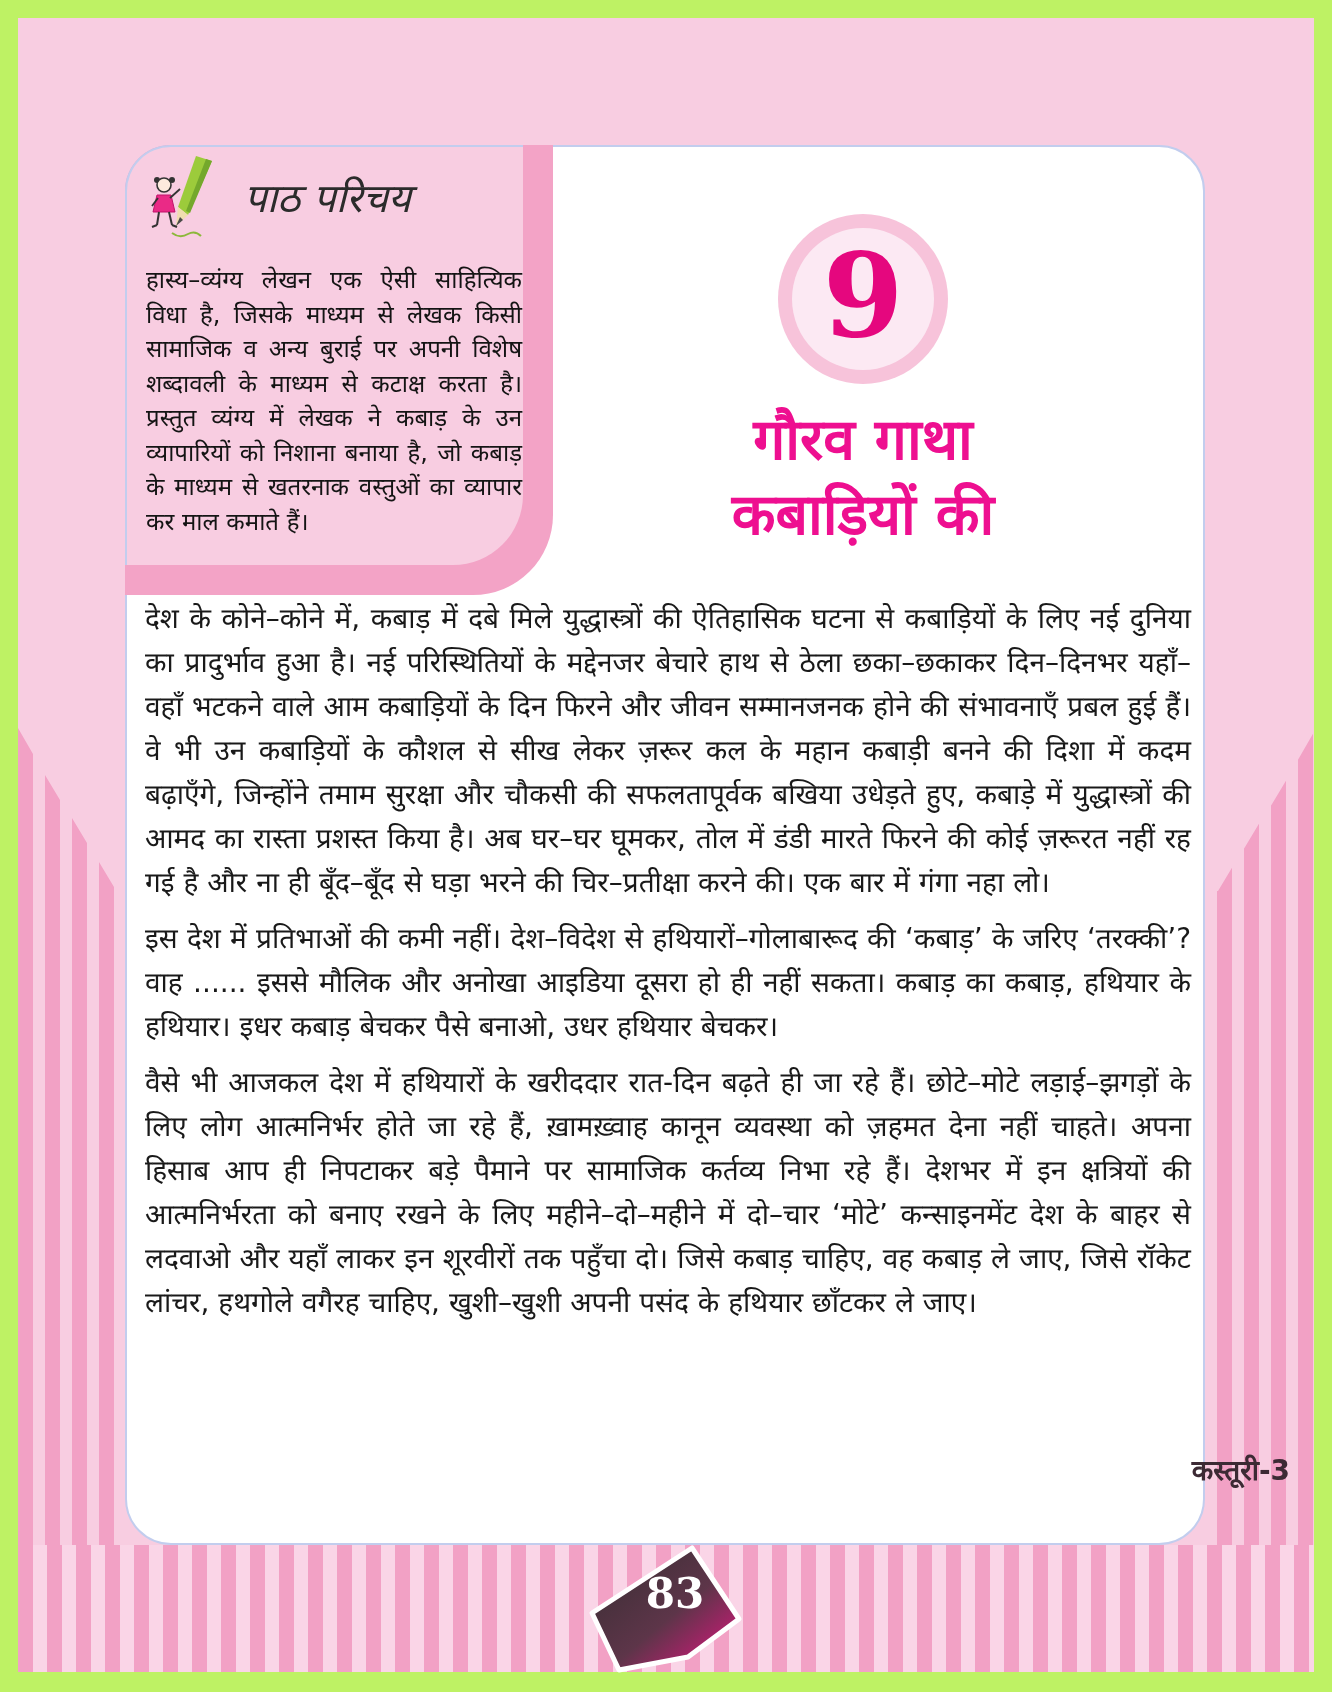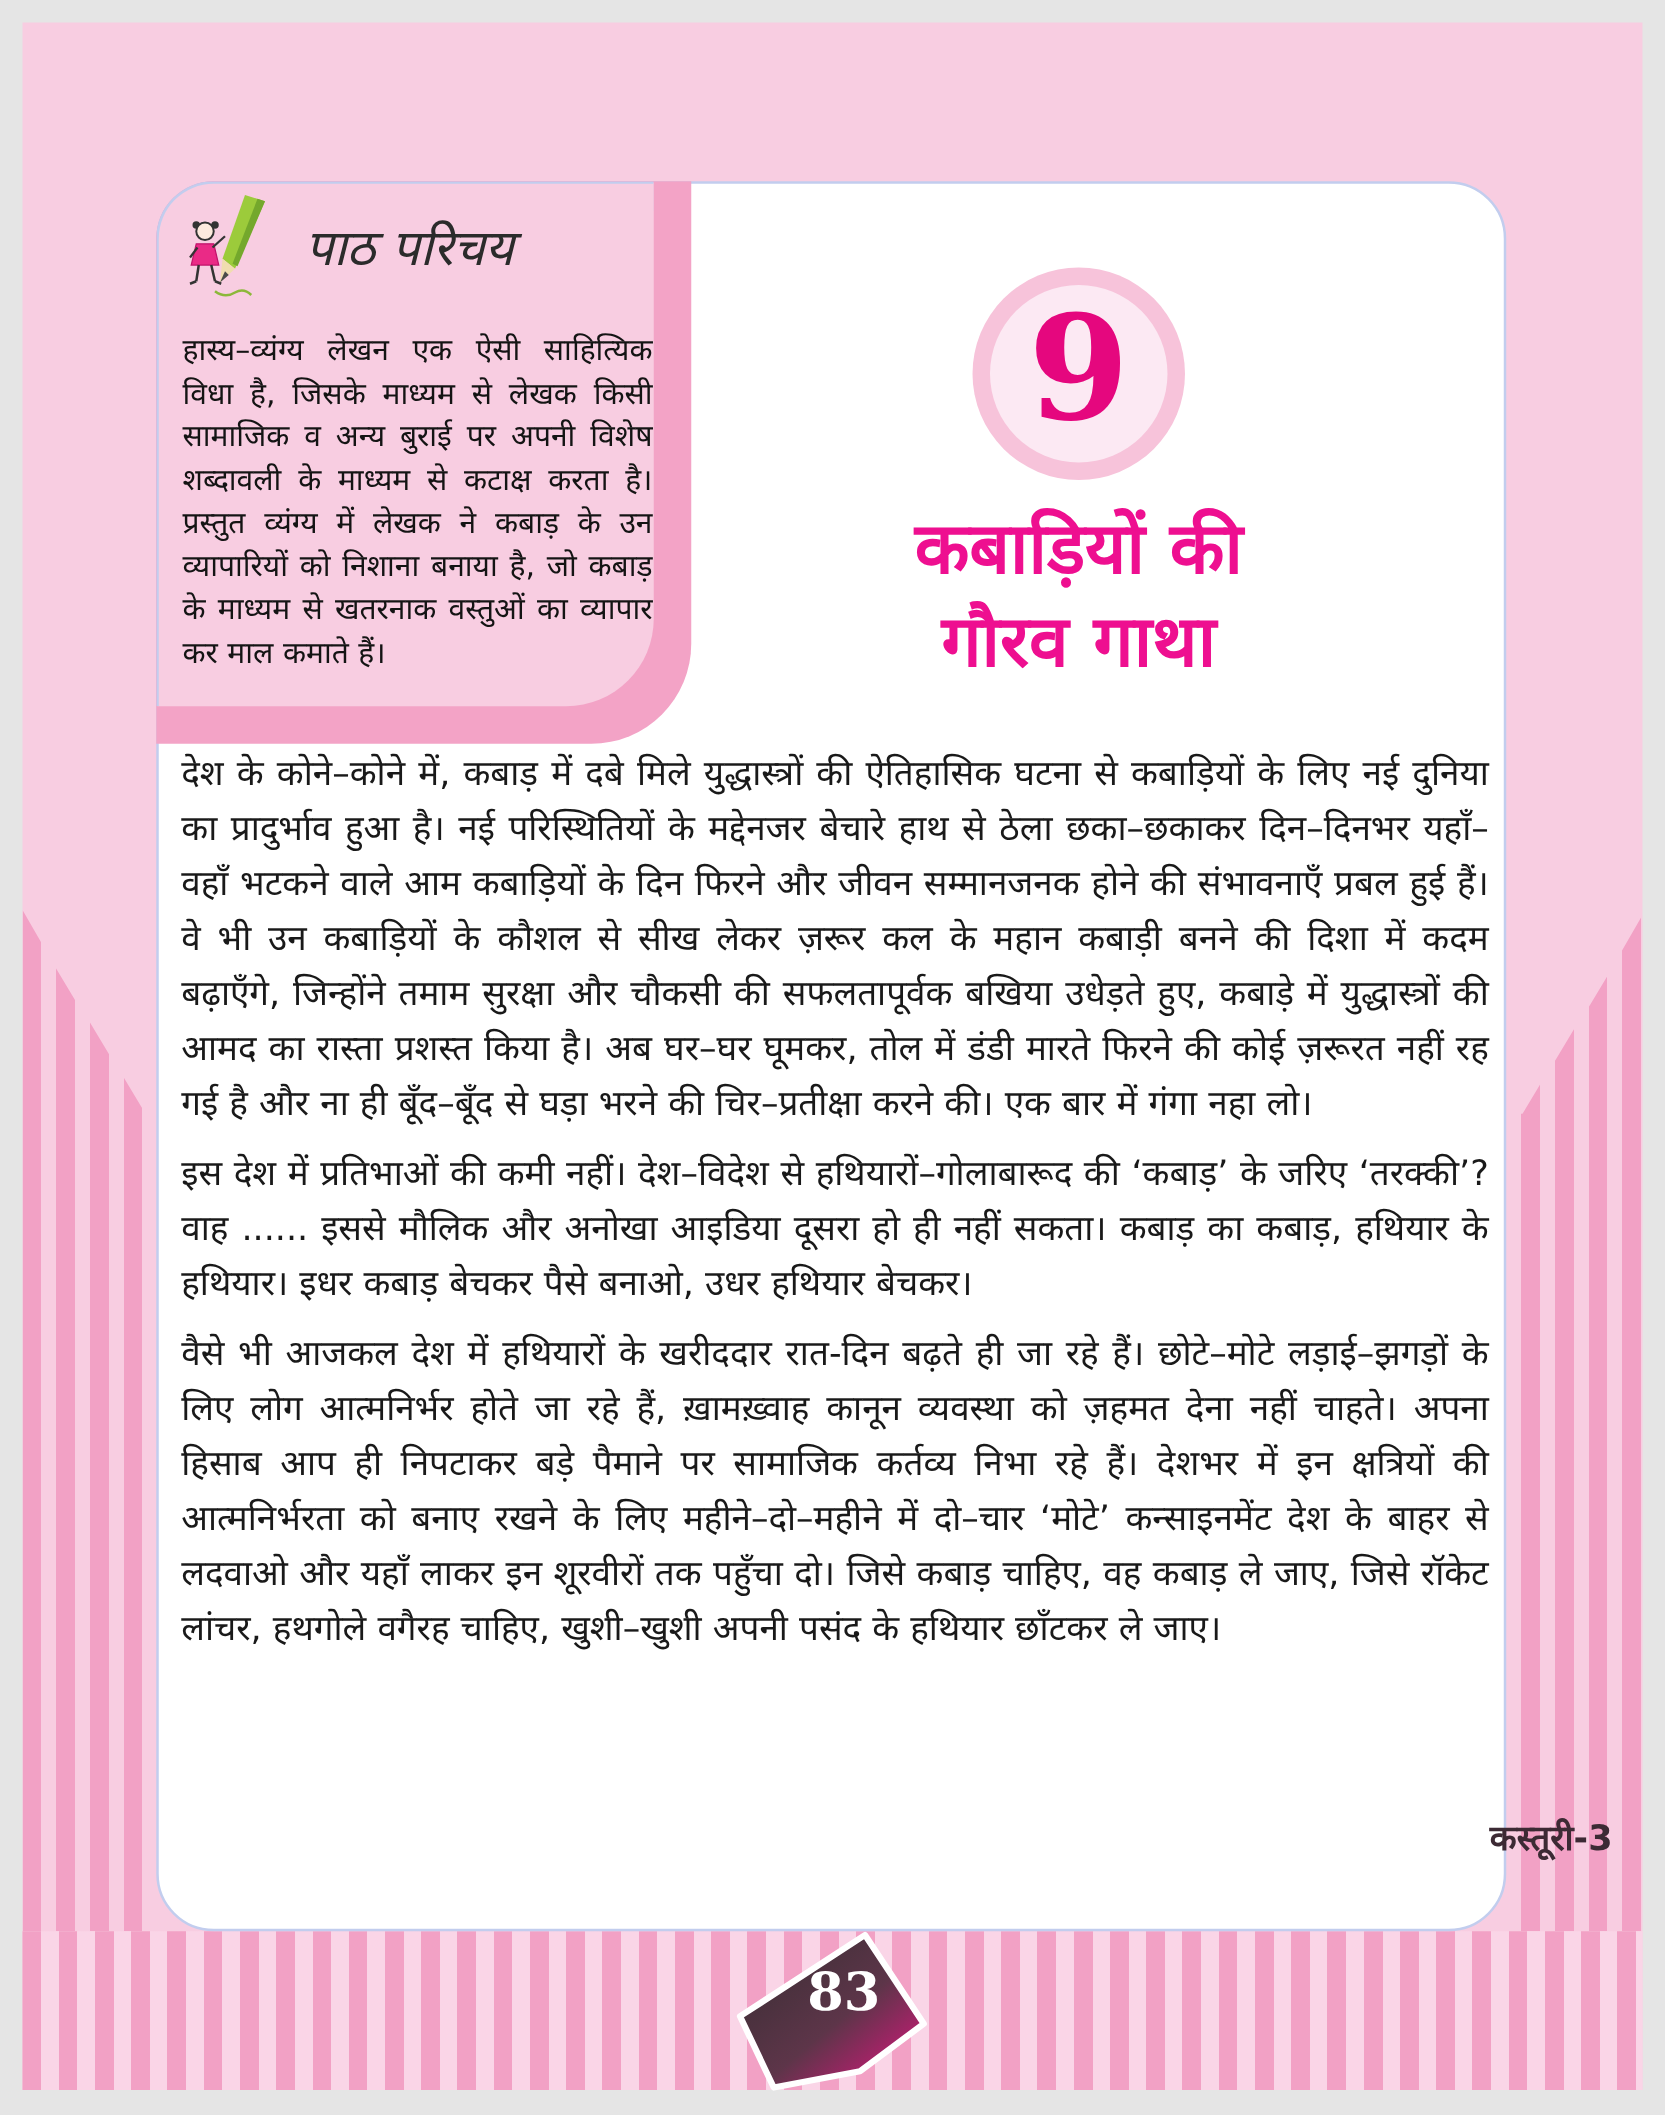--- a/index.html
+++ b/index.html
@@ -1,16 +1,16 @@
 <!DOCTYPE html>
 <html><head>
 <meta charset="utf-8">
 <style>
   html,body{margin:0;padding:0;background:#ffffff;}
-  .page{position:relative;width:1332px;height:1692px;margin:0 auto;background:#e5e5e5;overflow:hidden;
+  .page{position:relative;width:1332px;height:1692px;margin:0 auto;background:#bef264;overflow:hidden;
         font-family:"DejaVu Sans",sans-serif;text-decoration:underline;}
   .frame{position:absolute;left:18px;top:18px;width:1296px;height:1654px;background:#f8cde1;z-index:0;}
   .stripes-bottom{position:absolute;left:18px;top:1545px;width:1296px;height:127px;z-index:1;
         background:repeating-linear-gradient(90deg,#f2a1c5 0 15px,#fad5e7 15px 29px);}
   .stripes-left{position:absolute;left:18px;top:728px;width:107px;height:817px;z-index:1;
         background:repeating-linear-gradient(90deg,#f2a1c5 0 15px,#f8cde1 15px 27px);
         clip-path:polygon(0 0,15px 26px,27px 47px,42px 72px,54px 90px,69px 115px,81px 134px,96px 159px,107px 159px,107px 100%,0 100%);}
   .stripes-right{position:absolute;left:1205px;top:732px;width:109px;height:813px;z-index:1;
         background:repeating-linear-gradient(90deg,#f8cde1 0 12px,#f2a1c5 12px 27px);
         clip-path:polygon(109px 0,94px 26px,82px 47px,67px 72px,55px 90px,40px 115px,28px 134px,13px 159px,0 159px,0 100%,109px 100%);}
@@ -79,22 +79,22 @@
     <div class="intro-text">हास्य–व्यंग्य लेखन एक ऐसी साहित्यिक विधा है, जिसके माध्यम से लेखक किसी सामाजिक व अन्य बुराई पर अपनी विशेष शब्दावली के माध्यम से कटाक्ष करता है। प्रस्तुत व्यंग्य में लेखक ने कबाड़ के उन व्यापारियों को निशाना बनाया है, जो कबाड़ के माध्यम से खतरनाक वस्तुओं का व्यापार कर माल कमाते हैं।</div>
   </div>
 
   <div class="chapter-circle">
     <div class="chapter-circle-inner">
       <span class="chapter-number">9</span>
     </div>
   </div>
 
   <div class="chapter-title">
+    <div>गौरव गाथा</div>
     <div>कबाड़ियों की</div>
-    <div>गौरव गाथा</div>
   </div>
 
   <div class="body-text">
     <p>देश के कोने–कोने में, कबाड़ में दबे मिले युद्धास्त्रों की ऐतिहासिक घटना से कबाड़ियों के लिए नई दुनिया का प्रादुर्भाव हुआ है। नई परिस्थितियों के मद्देनजर बेचारे हाथ से ठेला छका–छकाकर दिन–दिनभर यहाँ–वहाँ भटकने वाले आम कबाड़ियों के दिन फिरने और जीवन सम्मानजनक होने की संभावनाएँ प्रबल हुई हैं। वे भी उन कबाड़ियों के कौशल से सीख लेकर ज़रूर कल के महान कबाड़ी बनने की दिशा में कदम बढ़ाएँगे, जिन्होंने तमाम सुरक्षा और चौकसी की सफलतापूर्वक बखिया उधेड़ते हुए, कबाड़े में युद्धास्त्रों की आमद का रास्ता प्रशस्त किया है। अब घर–घर घूमकर, तोल में डंडी मारते फिरने की कोई ज़रूरत नहीं रह गई है और ना ही बूँद–बूँद से घड़ा भरने की चिर–प्रतीक्षा करने की। एक बार में गंगा नहा लो।</p>
     <p>इस देश में प्रतिभाओं की कमी नहीं। देश–विदेश से हथियारों–गोलाबारूद की ‘कबाड़’ के जरिए ‘तरक्की’? वाह ...... इससे मौलिक और अनोखा आइडिया दूसरा हो ही नहीं सकता। कबाड़ का कबाड़, हथियार के हथियार। इधर कबाड़ बेचकर पैसे बनाओ, उधर हथियार बेचकर।</p>
     <p>वैसे भी आजकल देश में हथियारों के खरीददार रात-दिन बढ़ते ही जा रहे हैं। छोटे–मोटे लड़ाई–झगड़ों के लिए लोग आत्मनिर्भर होते जा रहे हैं, ख़ामख़्वाह कानून व्यवस्था को ज़हमत देना नहीं चाहते। अपना हिसाब आप ही निपटाकर बड़े पैमाने पर सामाजिक कर्तव्य निभा रहे हैं। देशभर में इन क्षत्रियों की आत्मनिर्भरता को बनाए रखने के लिए महीने–दो–महीने में दो–चार ‘मोटे’ कन्साइनमेंट देश के बाहर से लदवाओ और यहाँ लाकर इन शूरवीरों तक पहुँचा दो। जिसे कबाड़ चाहिए, वह कबाड़ ले जाए, जिसे रॉकेट लांचर, हथगोले वगैरह चाहिए, खुशी–खुशी अपनी पसंद के हथियार छाँटकर ले जाए।</p>
   </div>
 
   <div class="book-label">कस्तूरी-3</div>
 

